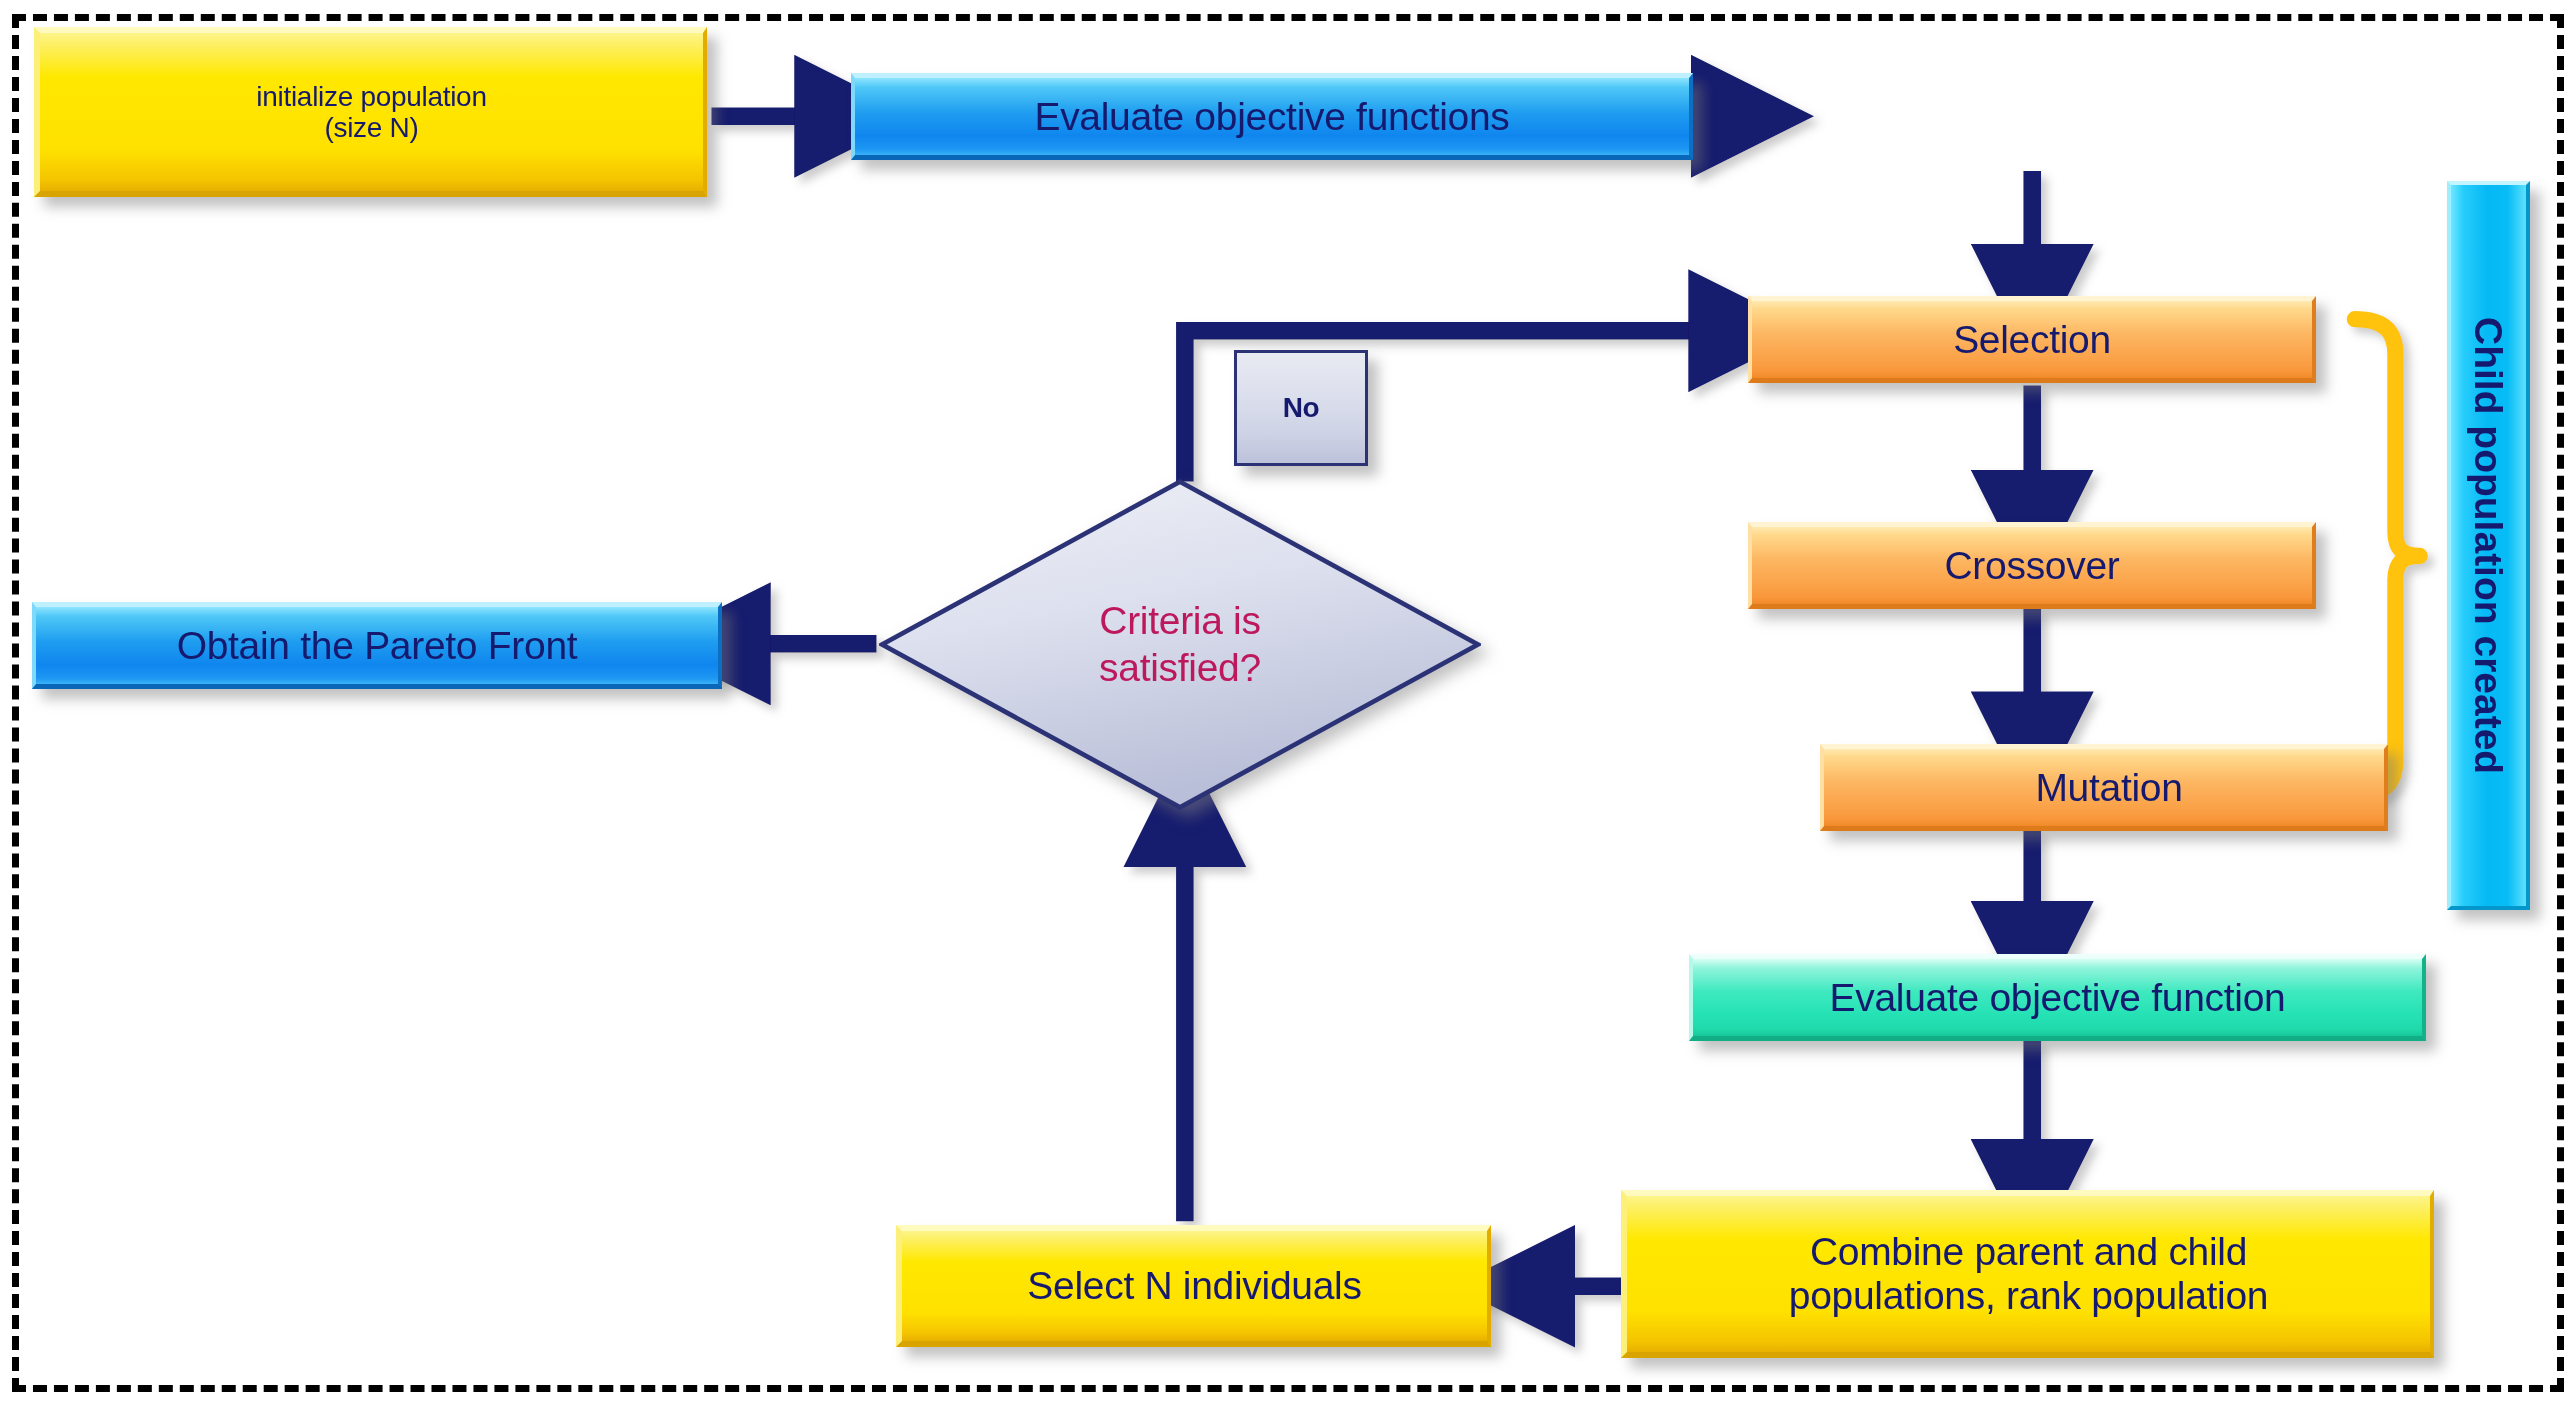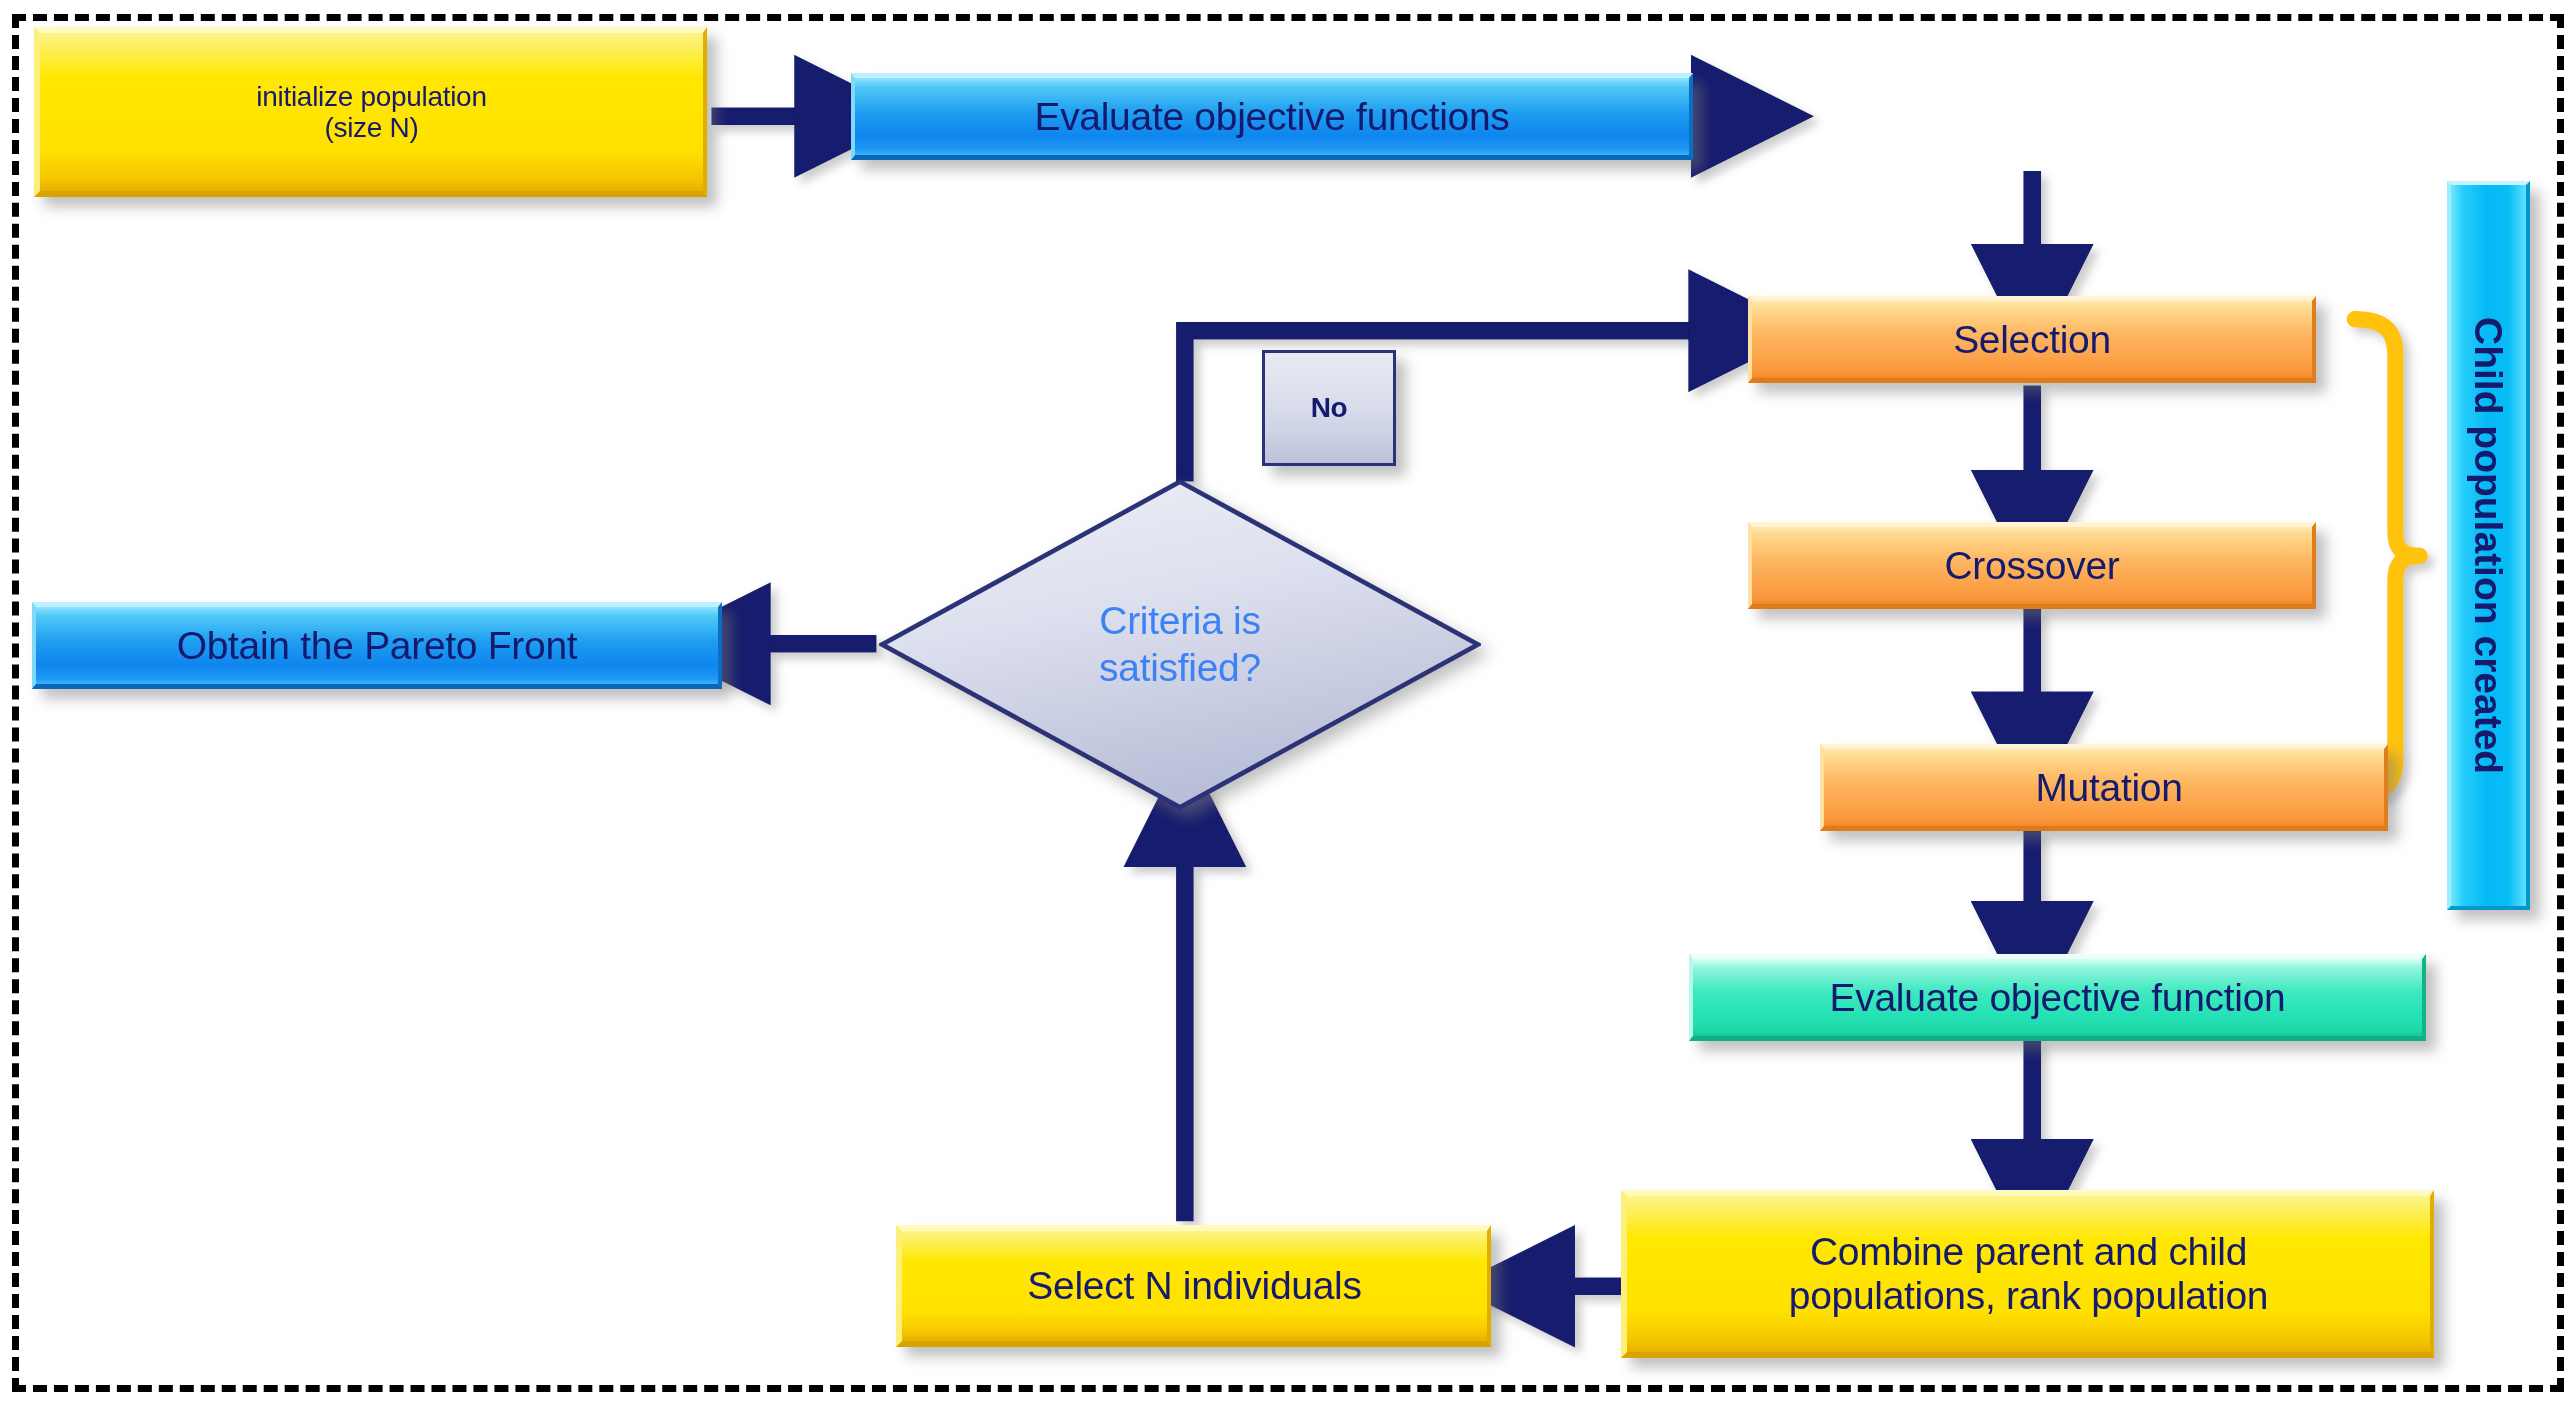--- a/index.html
+++ b/index.html
@@ -79,21 +79,21 @@
     letter-spacing:0px;
   }
 
   
   #diamond-wrap{position:absolute;left:879px;top:479px;width:602px;height:331px;
     filter:drop-shadow(8px 8px 8px rgba(130,130,130,0.5));}
   #diamond-wrap svg{display:block;}
   .dia-text{
     position:absolute;left:879px;top:479px;width:602px;height:331px;
     display:flex;align-items:center;justify-content:center;text-align:center;
-    color:#3b82f6;line-height:1.18;letter-spacing:-0.3px;pointer-events:none;
+    color:#be185d;line-height:1.18;letter-spacing:-0.3px;pointer-events:none;
   }
 
   
   #wires{position:absolute;left:0;top:0;width:2576px;height:1408px;pointer-events:none;}
 
   .fs-big{font-size:28px;}
   .fs-mid{font-size:39px;}
   .fs-chip{font-size:28px;}
 </style>
 </head>
@@ -205,21 +205,21 @@
     </svg>
   </div>
   <div class="dia-text fs-mid">
     <span class="lbl">
       <span>Criteria is</span><br>
       <span>satisfied?</span>
     </span>
   </div>
 
 
-  <div class="node chip fs-chip" style="left:1262px;top:350px;width:134px;height:116px;align-items:center;">
+  <div class="node chip fs-chip" style="left:1234px;top:350px;width:134px;height:116px;align-items:center;">
     <span class="lbl">No</span>
   </div>
 
   <div class="node cyan" style="left:2447px;top:181px;width:83px;height:729px;">
     <span class="vtext fs-mid">Child population created</span>
   </div>
 
 </div>
 
 

